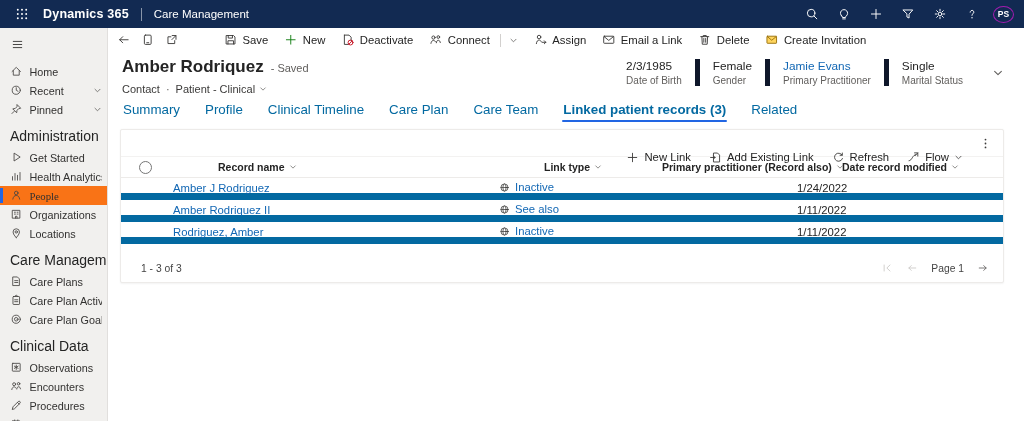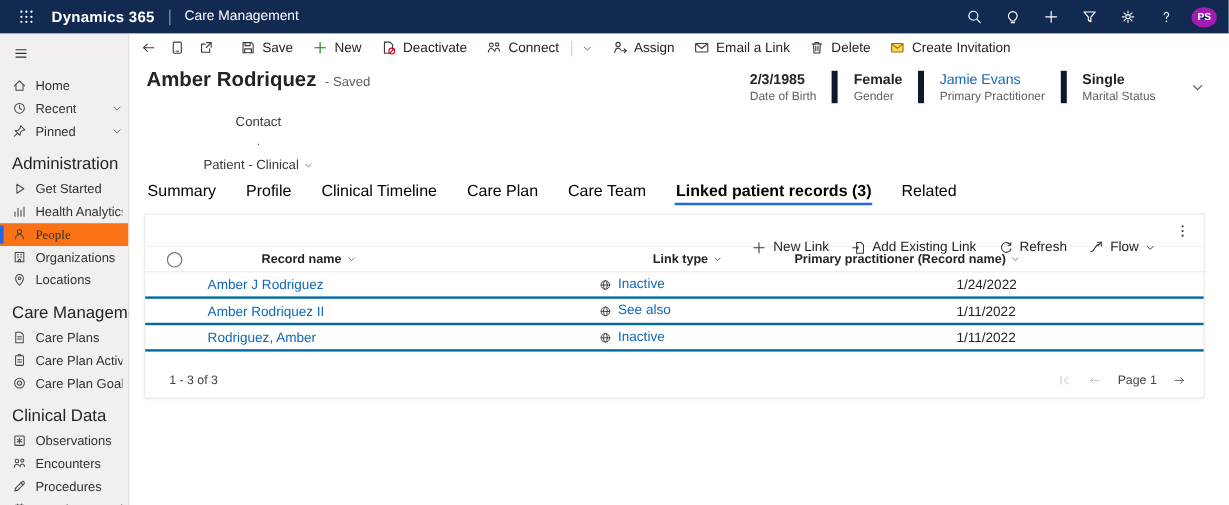--- a/index.html
+++ b/index.html
@@ -14,87 +14,87 @@
   .icon svg { width:100%; height:100%; }
 
   
   .topbar { height:28px; background:var(--topbar_bg,#122a52); display:flex; align-items:center; color:#fff; padding:0 10px; }
   .tb-waffle { width:24px; height:24px; display:flex; align-items:center; justify-content:center; color:#fff; }
   .tb-brand { font-size:12.5px; font-weight:700; margin-left:9px; letter-spacing:.2px; white-space:nowrap; }
   .tb-div { width:1px; height:13px; background:rgba(255,255,255,.5); margin:0 12px; }
   .tb-app { font-size:11.5px; white-space:nowrap; }
   .tb-right { margin-left:auto; display:flex; align-items:center; gap:6px; }
   .tb-icon { width:26px; height:26px; display:flex; align-items:center; justify-content:center; color:#fff; }
-  .tb-avatar { width:21px; height:17px; border:7px solid #a21caf; border-radius:50%; display:flex; align-items:center; justify-content:center; font-size:8.5px; font-weight:700; margin-left:8px; color:#fff; }
+  .tb-avatar { width:21px; height:17px; border:1px solid #a21caf; border-radius:50%; display:flex; align-items:center; justify-content:center; font-size:8.5px; font-weight:700; margin-left:8px; color:#fff; }
 
   
   .shell { display:flex; height:393px; }
   .sidebar { width:108px; flex:none; background:#f1f0ee; border-right:1px solid #e1dfdd; padding-top:5px; overflow:hidden; }
   .side-burger { height:22px; display:flex; align-items:center; padding-left:11px; color:#323130; width:100%; }
   .side-burger .icon { width:13px; height:13px; }
   #side-entries { margin-top:7px; }
   .side-item { display:flex; align-items:center; width:100%; height:19px; padding:0 5px 0 10px; font-size:10.8px; color:#323130; gap:7px; text-align:left; position:relative; white-space:nowrap; }
   .side-item.active { background:#f97316;font-family:Liberation Serif, serif; }
   .side-item.active::before { content:''; position:absolute; left:0; top:2px; bottom:2px; width:2.5px; background:var(--accent,#2266e3); }
   .s-ic { width:12.5px; height:12.5px; color:#484644; }
   .s-label { overflow:hidden; }
   .s-chev { width:9px; height:9px; margin-left:auto; color:#605e5c; }
   .side-header { font-size:14px; font-weight:400; color:#242424; padding-left:10px; margin:9px 0 4px; white-space:nowrap; }
 
   .main { flex:1; display:flex; flex-direction:column; overflow:hidden; background:#fff; }
 
   
-  .cmdbar { height:23px; display:flex; align-items:center; padding:2px 6px 1px 4px; }
+  .cmdbar { height:23px; display:flex; align-items:center; padding:2px 6px 1px 4px;gap:24px; }
   .cmd-leading { display:flex; align-items:center; }
   .cmd-nav { width:24px; height:20px; display:flex; align-items:center; justify-content:center; color:#3b3a39; }
   .cmd-nav .icon { width:13.5px; height:13.5px; }
   .cmd-items { display:flex; align-items:center; margin-left:8px; }
   .cmd-item { display:flex; align-items:center; gap:5px; padding:0 8px; height:20px; font-size:11.3px; color:#242424; white-space:nowrap; }
   .c-ic { width:13.5px; height:13.5px; color:#3b3a39; }
   .ic-green { color:var(--green,#107c10); }
   .c-chev { width:9px; height:9px; color:#605e5c; margin-left:1px; }
   .c-split { width:1px; height:13px; background:#d2d0ce; margin:0 2px 0 5px; }
   .cmd-more { padding:0 7px; height:20px; display:flex; align-items:center; color:#3b3a39; }
   .cmd-more .icon { width:13px; height:13px; }
 
   
   .rec-header { display:flex; align-items:flex-start; padding:6px 16px 0 14px; }
   .rec-title-row { display:flex; align-items:baseline; gap:7px; }
   .rec-title { font-size:17px; font-weight:700; color:#242424; }
   .rec-status { font-size:11px; color:#605e5c; }
-  .rec-sub { display:flex; align-items:center; gap:6px; font-size:11px; color:#3b3a39; margin-top:19px;flex-direction:column; }
+  .rec-sub { display:flex; align-items:center; gap:6px; font-size:11px; color:#3b3a39; margin-top:6px; }
   .rec-sub .dot { color:#605e5c; }
   .rec-form { display:flex; align-items:center; gap:4px; font-size:11px; color:#3b3a39; }
   .rf-chev { width:8px; height:8px; color:#605e5c; }
   .rec-right { margin-left:auto; display:flex; align-items:flex-start; margin-top:2px; }
   .hfield { padding:0 13px; border-left:5px solid #0f172a; }
   .hfield:first-child { border-left:none; }
-  .hf-value { font-size:11.8px; font-weight:700; color:#242424; white-space:nowrap; }
+  .hf-value { font-size:11.8px; font-weight:400; color:#242424; white-space:nowrap; }
   .hf-value.hf-link { color:var(--link,#1267b4); font-weight:400; cursor:pointer; }
   .hf-label { font-size:10px; color:#605e5c; margin-top:2px; white-space:nowrap; }
   .hdr-expand { margin-left:12px; margin-top:6px; color:#605e5c; width:20px; height:20px; display:flex; align-items:center; justify-content:center; }
   .hdr-expand .icon { width:12px; height:12px; }
 
   
   .tabs { display:flex; gap:23px; padding:5px 14px 0; font-size:12px; }
-  .tab { padding:2px 1px 6px; color:#000000; position:relative; white-space:nowrap;text-align:right; }
+  .tab { padding:2px 1px 6px; color:#0369a1; position:relative; white-space:nowrap;text-align:right; }
   .tab.active { font-weight:700; }
   .tab.active::after { content:''; position:absolute; left:0; right:0; bottom:1px; height:2.5px; background:var(--accent,#2266e3); border-radius:2px; }
 
   
   .card { margin:6px 20px 0 12px; border:1px solid #edebe9; border-radius:2px; background:#fff;
           box-shadow:0 .6px 1.8px rgba(0,0,0,.05); height:154px; display:flex; flex-direction:column; }
   .card-toolbar { display:flex; justify-content:flex-end; align-items:center; height:27px; padding:0 4px; border-bottom:1px solid #f3f2f1; }
   .gt-items { display:flex; align-items:center; }
   .ct-item { display:flex; align-items:center; gap:5px; padding:0 9px; font-size:11.3px; color:#242424; height:22px; white-space:nowrap;margin-top:28px; }
   .ct-item .icon { width:13px; height:13px; color:#3b3a39; }
   .ct-chev { width:9px !important; height:9px !important; color:#605e5c; }
 
   .grid-row { display:grid; grid-template-columns:36px 326px 118px 180px 1fr; align-items:center;
-              padding-left:16px; height:22px; border-bottom:2px solid #0369a1; }
+              padding-left:16px; height:22px; border-bottom:7px solid #0369a1; }
   .grid-row.head { height:21px; border-bottom:1px solid #edebe9; }
   .gc-select { display:flex; align-items:center; padding-left:2px; }
   .select-all { width:13px; height:13px; border:1px solid #767676; border-radius:50%; display:block; background:#fff; }
   .gh-btn { display:flex; align-items:center; gap:4px; font-size:10.5px; font-weight:600; color:#242424; white-space:nowrap;padding-left:45px; }
   .gh-chev { width:8px; height:8px; color:#605e5c; }
   .cell-link { font-size:11.3px; color:var(--link,#1267b4); text-decoration:none; cursor:pointer; white-space:nowrap; }
   .lt-cell { display:flex; align-items:center; }
   .globe { width:11px; height:11px; color:#3b3a39; margin-right:5px; }
   .cell-text { font-size:11.3px; color:#242424; white-space:nowrap; }
 
@@ -597,21 +597,31 @@
               <span class="gh-label">Link type</span>
               <span class="icon gh-chev">
                 <svg viewBox="0 0 16 16" fill="none" stroke="currentColor" stroke-width="1.1" stroke-linecap="round" stroke-linejoin="round">
                   <path d="M3.5 5.8L8 10.3l4.5-4.5" stroke-width="1.4"></path>
                 </svg>
               </span>
             </button>
           </div>
           <div class="gcell">
             <button class="gh-btn">
-              <span class="gh-label">Primary practitioner (Record name)</span>
+              <span class="gh-label">Primary practitioner (Record also)</span>
+              <span class="icon gh-chev">
+                <svg viewBox="0 0 16 16" fill="none" stroke="currentColor" stroke-width="1.1" stroke-linecap="round" stroke-linejoin="round">
+                  <path d="M3.5 5.8L8 10.3l4.5-4.5" stroke-width="1.4"></path>
+                </svg>
+              </span>
+            </button>
+          </div>
+          <div class="gcell">
+            <button class="gh-btn">
+              <span class="gh-label">Date record modified</span>
               <span class="icon gh-chev">
                 <svg viewBox="0 0 16 16" fill="none" stroke="currentColor" stroke-width="1.1" stroke-linecap="round" stroke-linejoin="round">
                   <path d="M3.5 5.8L8 10.3l4.5-4.5" stroke-width="1.4"></path>
                 </svg>
               </span>
             </button>
           </div>
         </div>
       <div id="grid-body">
           <div class="grid-row">

